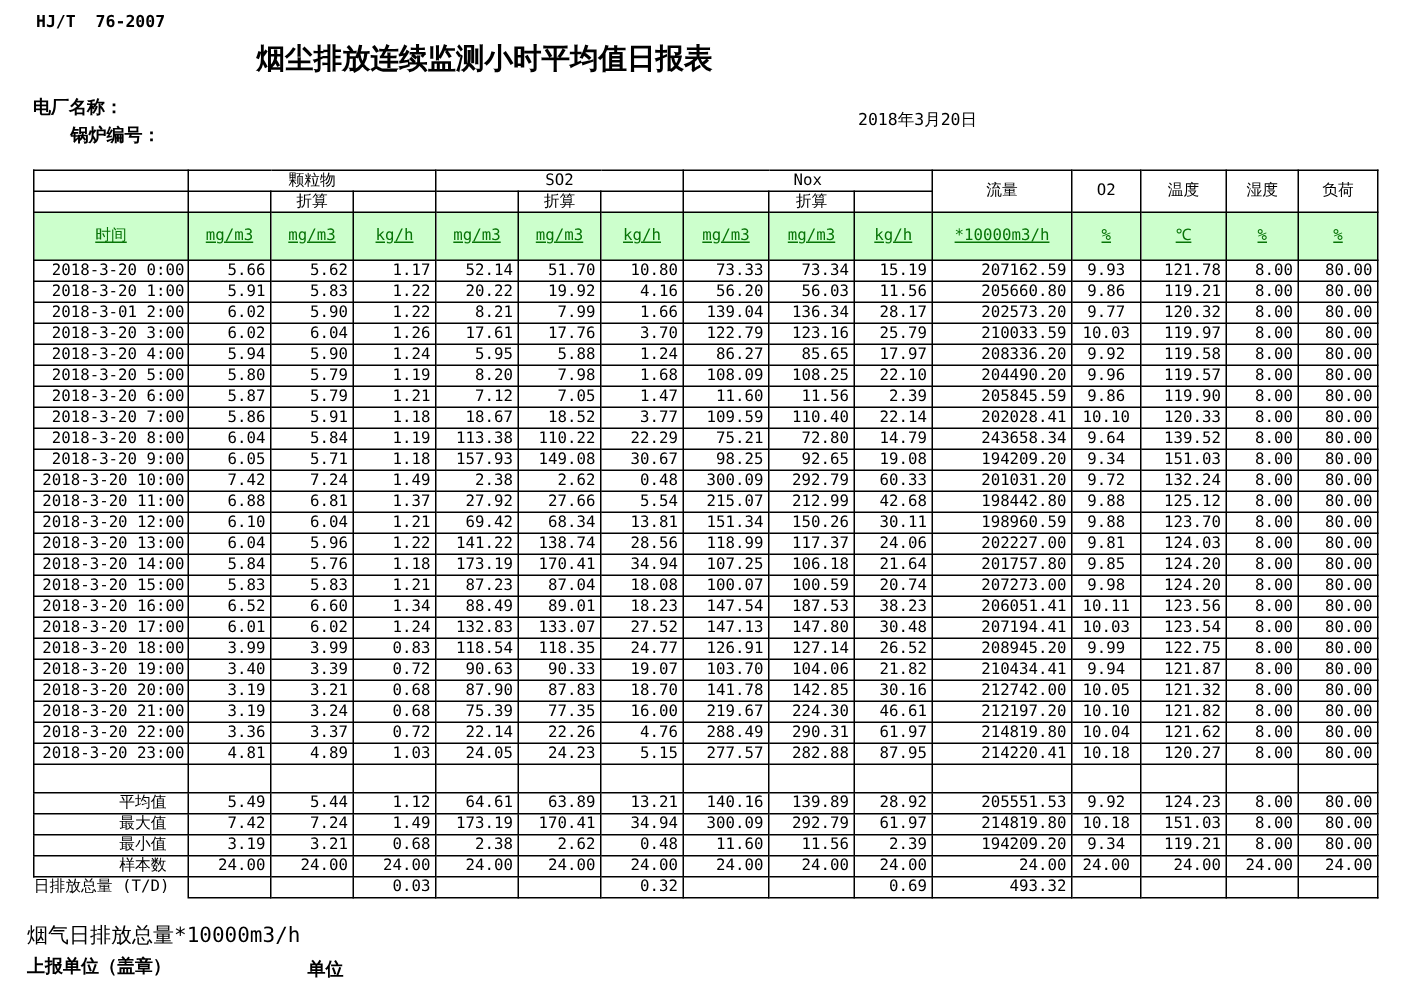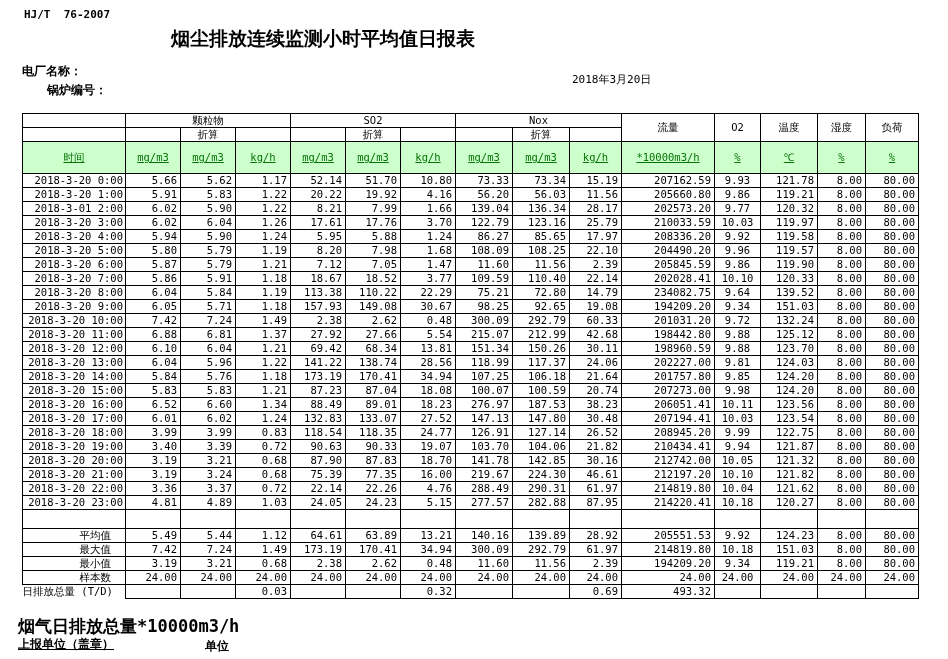--- a/index.html
+++ b/index.html
@@ -28,22 +28,22 @@
   .rpt tr.units td {
     background:var(--hdr-bg); color:var(--hdr-fg);
     text-align:center; height:32px; font-weight:normal;text-decoration:underline;
   }
   .rpt td.time { text-align:right; padding-right:2px;margin-left:24px; }
   .rpt td.num  { text-align:right; }
   .rpt td.o2c  { text-align:center; }
   .rpt td.lbl  { text-align:right; padding-right:14px; }
   .rpt td.open { border-left:none; border-bottom:none; text-align:left; padding-left:0; }
   .rpt tr.spacer td { height:18.6px; }
-  .ft1 { left:18px; top:615px; font-size:17px; font-weight:bold; }
-  .ft2 { left:18px; top:636px; font-size:12px; font-weight:bold;text-decoration:underline; }
+  .ft1 { left:18px; top:615px; font-size:14px; font-weight:normal; }
+  .ft2 { left:18px; top:636px; font-size:12px; font-weight:bold; }
   .ft3 { left:205px; top:638px; font-size:12px; font-weight:bold; }
 </style>
 </head>
 <body>
 
 <div class="abs std">HJ/T  76-2007</div>
 <div class="abs title">烟尘排放连续监测小时平均值日报表</div>
 <div class="abs plant">电厂名称：</div>
 <div class="abs boiler">锅炉编号：</div>
 <div class="abs date">2018年3月20日</div>
@@ -249,21 +249,21 @@
         <td class="time">2018-3-20 8:00</td>
         <td class="num">6.04</td>
         <td class="num">5.84</td>
         <td class="num">1.19</td>
         <td class="num">113.38</td>
         <td class="num">110.22</td>
         <td class="num">22.29</td>
         <td class="num">75.21</td>
         <td class="num">72.80</td>
         <td class="num">14.79</td>
-        <td class="num">234082.75</td>
+        <td class="num">243658.34</td>
         <td class="num o2c">9.64</td>
         <td class="num">139.52</td>
         <td class="num">8.00</td>
         <td class="num">80.00</td>
       </tr>
       <tr>
         <td class="time">2018-3-20 9:00</td>
         <td class="num">6.05</td>
         <td class="num">5.71</td>
         <td class="num">1.18</td>
@@ -382,21 +382,21 @@
         <td class="num">80.00</td>
       </tr>
       <tr>
         <td class="time">2018-3-20 16:00</td>
         <td class="num">6.52</td>
         <td class="num">6.60</td>
         <td class="num">1.34</td>
         <td class="num">88.49</td>
         <td class="num">89.01</td>
         <td class="num">18.23</td>
-        <td class="num">276.97</td>
+        <td class="num">147.54</td>
         <td class="num">187.53</td>
         <td class="num">38.23</td>
         <td class="num">206051.41</td>
         <td class="num o2c">10.11</td>
         <td class="num">123.56</td>
         <td class="num">8.00</td>
         <td class="num">80.00</td>
       </tr>
       <tr>
         <td class="time">2018-3-20 17:00</td>

